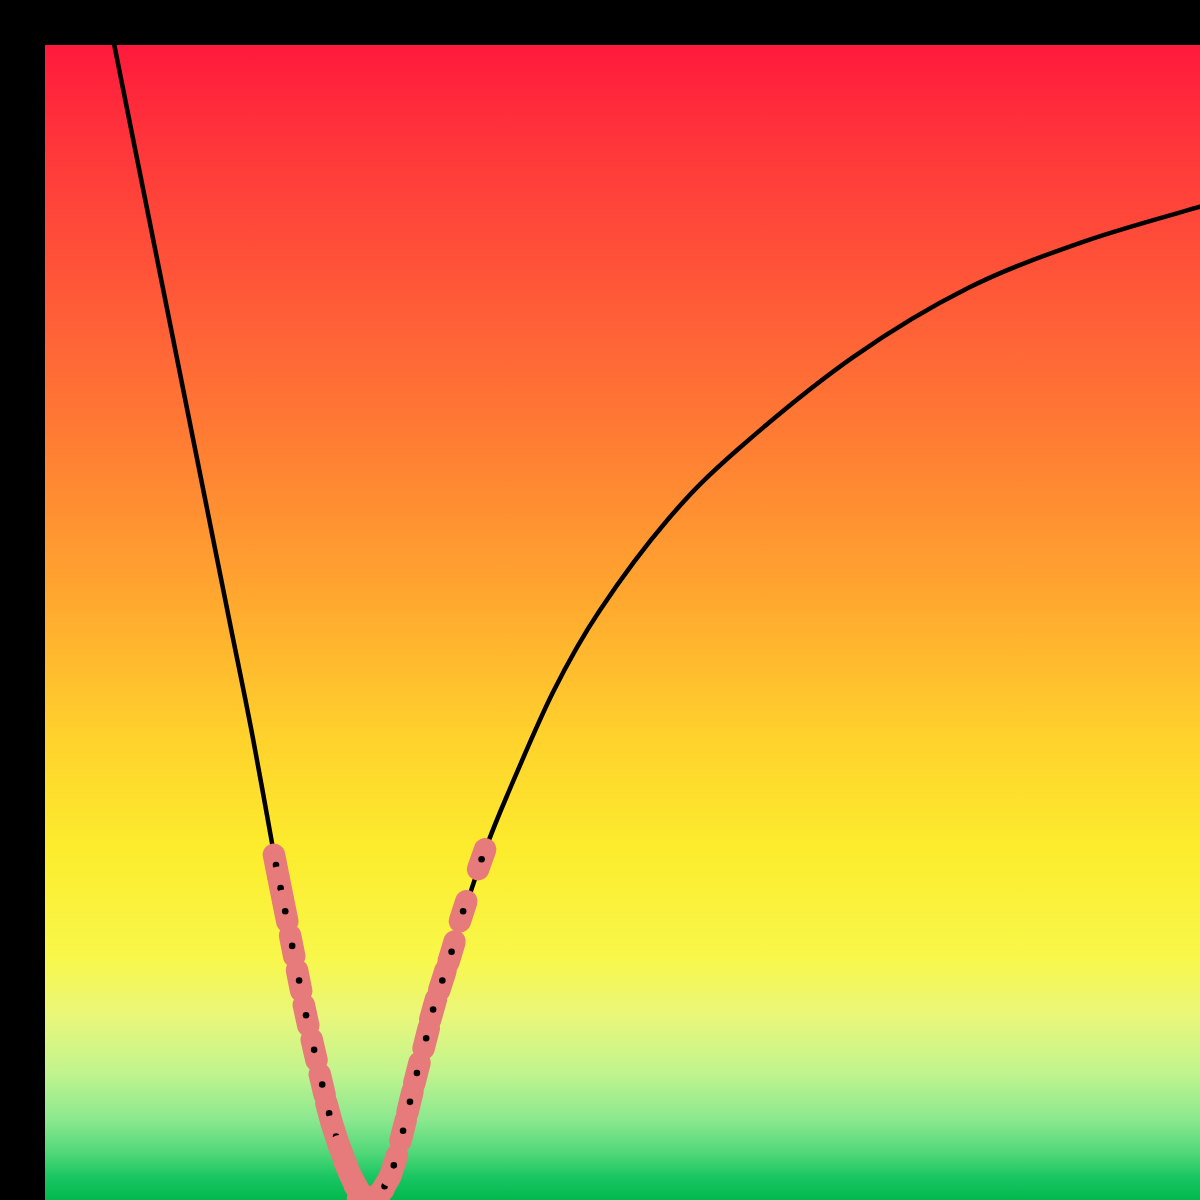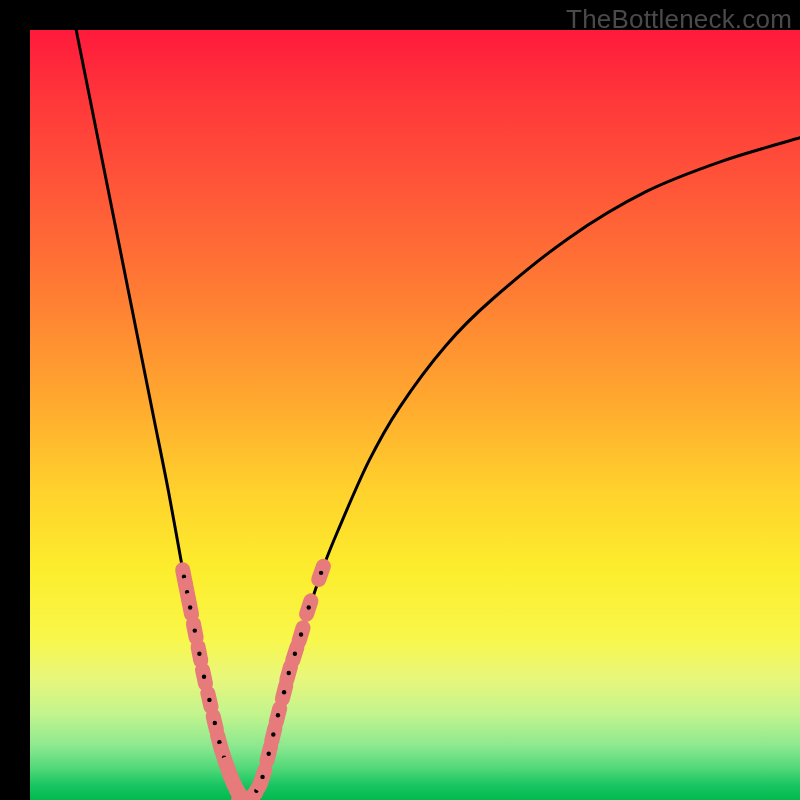--- a/index.html
+++ b/index.html
@@ -59,21 +59,20 @@
     width: 770px;
     height: 770px;
     overflow: visible;
   }
 </style>
 </head>
 <body>
 
 <div class="frame">
 
-  <div class="watermark">TheBottleneck.com</div>
 
   <div class="plot-area">
     <svg class="overlay" viewBox="0 0 770 770" preserveAspectRatio="none">
       <g id="curve-group">
           <path d="M 46.199999999999996 0 C 48.766666666666666 12.833333333333334, 56.46666666666667 51.33333333333333, 61.6 77 C 66.73333333333333 102.66666666666667, 71.86666666666667 128.33333333333334, 77 154 C 82.13333333333333 179.66666666666666, 87.26666666666665 205.33333333333334, 92.39999999999999 231 C 97.53333333333333 256.6666666666667, 102.66666666666667 282.3333333333333, 107.80000000000001 308 C 112.93333333333335 333.6666666666667, 118.06666666666668 359.3333333333333, 123.2 385 C 128.33333333333334 410.6666666666667, 133.46666666666667 435.05, 138.6 462 C 143.73333333333332 488.95, 150.15 526.1666666666667, 154 546.7 C 157.85 567.2333333333333, 159.13333333333333 572.3666666666667, 161.7 585.2 C 164.26666666666665 598.0333333333334, 166.83333333333334 610.8666666666667, 169.4 623.7 C 171.96666666666667 636.5333333333334, 174.53333333333333 650.6500000000001, 177.1 662.2 C 179.66666666666666 673.75, 182.23333333333332 682.7333333333333, 184.79999999999998 693 C 187.36666666666665 703.2666666666667, 189.93333333333334 714.8166666666666, 192.5 723.8 C 195.06666666666666 732.7833333333333, 197.63333333333335 740.4833333333333, 200.20000000000002 746.9 C 202.76666666666668 753.3166666666666, 205.33333333333334 758.4499999999999, 207.9 762.3 C 210.46666666666667 766.15, 214.3166666666667 768.7166666666667, 215.60000000000002 770" fill="none" stroke="#000" stroke-width="3" stroke-linecap="round" stroke-linejoin="round"></path>
           <path d="M 215.60000000000002 770 C 216.88333333333335 768.7166666666667, 220.73333333333332 766.15, 223.29999999999998 762.3 C 225.86666666666665 758.4499999999999, 228.43333333333334 753.3166666666666, 231 746.9 C 233.56666666666666 740.4833333333333, 236.13333333333333 732.7833333333333, 238.7 723.8 C 241.26666666666665 714.8166666666666, 242.55 707.1166666666667, 246.4 693 C 250.25 678.8833333333333, 256.6666666666667 657.0666666666667, 261.8 639.1 C 266.93333333333334 621.1333333333333, 272.06666666666666 601.8833333333334, 277.2 585.2 C 282.3333333333333 568.5166666666667, 287.4666666666667 553.1166666666667, 292.6 539 C 297.73333333333335 524.8833333333333, 300.3 518.4666666666667, 308 500.5 C 315.7 482.5333333333333, 328.53333333333336 451.73333333333335, 338.8 431.2 C 349.06666666666666 410.66666666666663, 356.76666666666665 396.55, 369.59999999999997 377.3 C 382.4333333333333 358.05, 400.4 333.66666666666674, 415.8 315.70000000000005 C 431.20000000000005 297.73333333333335, 441.4666666666667 287.4666666666667, 462 269.5 C 482.5333333333333 251.53333333333333, 513.3333333333334 225.86666666666665, 539 207.89999999999998 C 564.6666666666666 189.9333333333333, 590.3333333333334 174.53333333333327, 616 161.69999999999993 C 641.6666666666666 148.8666666666666, 667.3333333333334 139.8833333333333, 693 130.89999999999998 C 718.6666666666666 121.91666666666664, 757.1666666666666 111.64999999999996, 770 107.79999999999995" fill="none" stroke="#000" stroke-width="3" stroke-linecap="round" stroke-linejoin="round"></path>
         </g>
       <g id="marker-group">
           <line x1="152.6271870540327" y1="539.8359352701636" x2="155.3728129459673" y2="553.5640647298364" stroke="#e77a7a" stroke-width="15" stroke-linecap="round"></line>
           <circle cx="154" cy="546.7" r="2.2" fill="#000"></circle>

